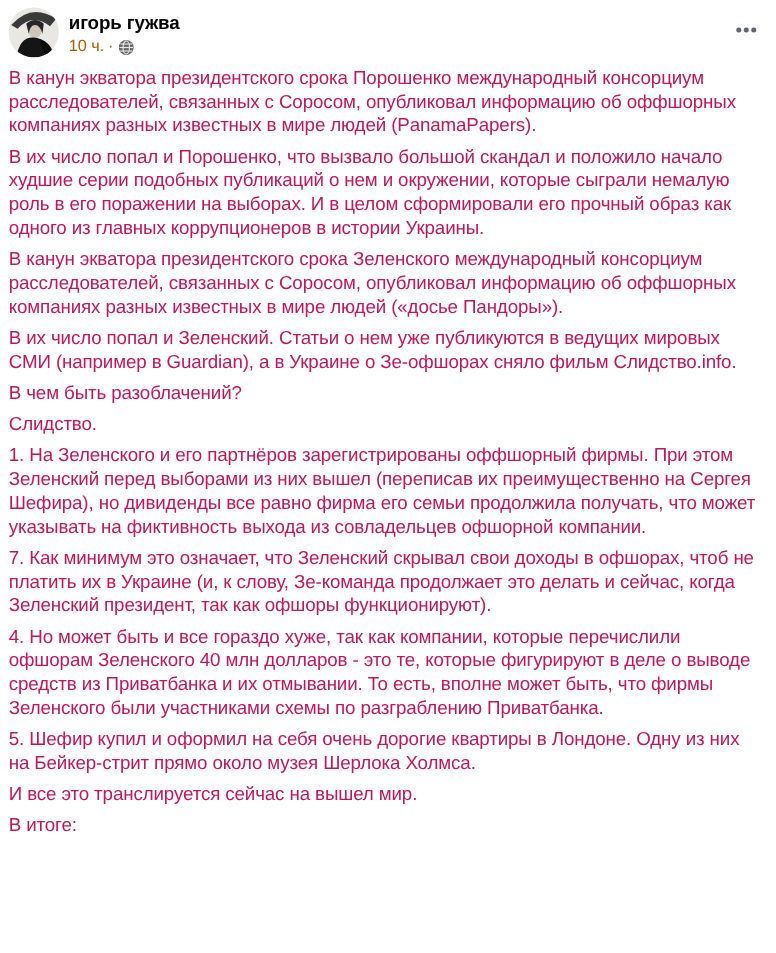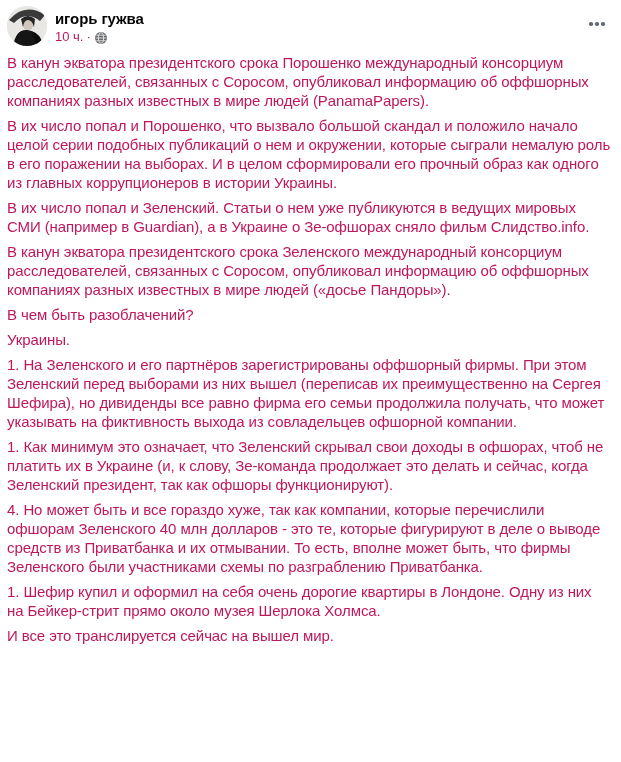--- a/index.html
+++ b/index.html
@@ -43,21 +43,21 @@
     font-weight: 700;
     color: #050505;
     line-height: 17px;
     letter-spacing: -0.1px;
     cursor: pointer;
   }
   .meta-row {
     display: flex;
     align-items: center;
     margin-top: 2px;
-    color: #be185d;
+    color: #a16207;
     font-size: 13px;
     line-height: 16px;
   }
   .meta-row .sep {
     margin: 0 4px 0 3px;
   }
   .globe-icon {
     display: inline-block;
     width: 12px;
     height: 12px;
@@ -135,25 +135,26 @@
     <div class="more-button">
       <span class="dot"></span>
       <span class="dot"></span>
       <span class="dot"></span>
     </div>
 
   </div>
 
   <div class="post-body">
     <p>В канун экватора президентского срока Порошенко международный консорциум расследователей, связанных с Соросом, опубликовал информацию об оффшорных компаниях разных известных в мире людей (PanamaPapers).</p>
-    <p>В их число попал и Порошенко, что вызвало большой скандал и положило начало целой серии подобных публикаций о нем и окружении, которые сыграли немалую роль в его поражении на выборах. И в целом сформировали его прочный образ как одного из главных коррупционеров в истории Украины.</p>
+    <p>В их число попал и Порошенко, что вызвало большой скандал и положило начало худшие серии подобных публикаций о нем и окружении, которые сыграли немалую роль в его поражении на выборах. И в целом сформировали его прочный образ как одного из главных коррупционеров в истории Украины.</p>
+    <p>В канун экватора президентского срока Зеленского международный консорциум расследователей, связанных с Соросом, опубликовал информацию об оффшорных компаниях разных известных в мире людей («досье Пандоры»).</p>
     <p>В их число попал и Зеленский. Статьи о нем уже публикуются в ведущих мировых СМИ (например в Guardian), а в Украине о Зе-офшорах сняло фильм Слидство.info.</p>
-    <p>В канун экватора президентского срока Зеленского международный консорциум расследователей, связанных с Соросом, опубликовал информацию об оффшорных компаниях разных известных в мире людей («досье Пандоры»).</p>
     <p>В чем быть разоблачений?</p>
-    <p>Украины.</p>
+    <p>Слидство.</p>
     <p>1. На Зеленского и его партнёров зарегистрированы оффшорный фирмы. При этом Зеленский перед выборами из них вышел (переписав их преимущественно на Сергея Шефира), но дивиденды все равно фирма его семьи продолжила получать, что может указывать на фиктивность выхода из совладельцев офшорной компании.</p>
-    <p>1. Как минимум это означает, что Зеленский скрывал свои доходы в офшорах, чтоб не платить их в Украине (и, к слову, Зе-команда продолжает это делать и сейчас, когда Зеленский президент, так как офшоры функционируют).</p>
+    <p>7. Как минимум это означает, что Зеленский скрывал свои доходы в офшорах, чтоб не платить их в Украине (и, к слову, Зе-команда продолжает это делать и сейчас, когда Зеленский президент, так как офшоры функционируют).</p>
     <p>4. Но может быть и все гораздо хуже, так как компании, которые перечислили офшорам Зеленского 40 млн долларов - это те, которые фигурируют в деле о выводе средств из Приватбанка и их отмывании. То есть, вполне может быть, что фирмы Зеленского были участниками схемы по разграблению Приватбанка.</p>
-    <p>1. Шефир купил и оформил на себя очень дорогие квартиры в Лондоне. Одну из них на Бейкер-стрит прямо около музея Шерлока Холмса.</p>
+    <p>5. Шефир купил и оформил на себя очень дорогие квартиры в Лондоне. Одну из них на Бейкер-стрит прямо около музея Шерлока Холмса.</p>
     <p>И все это транслируется сейчас на вышел мир.</p>
+    <p>В итоге:</p>
   </div>
 
 </div>
 
 </body></html>

